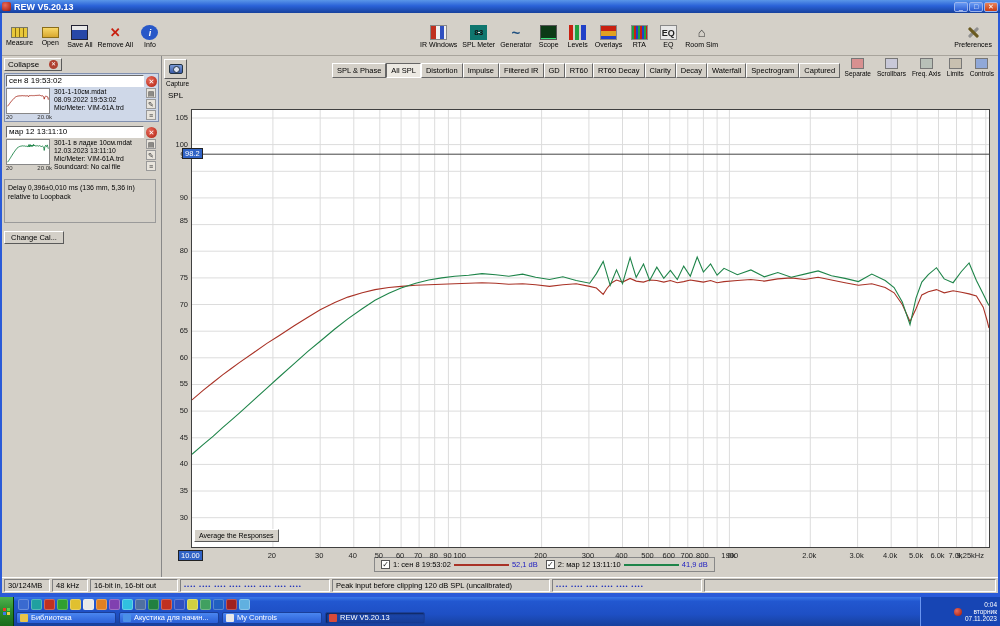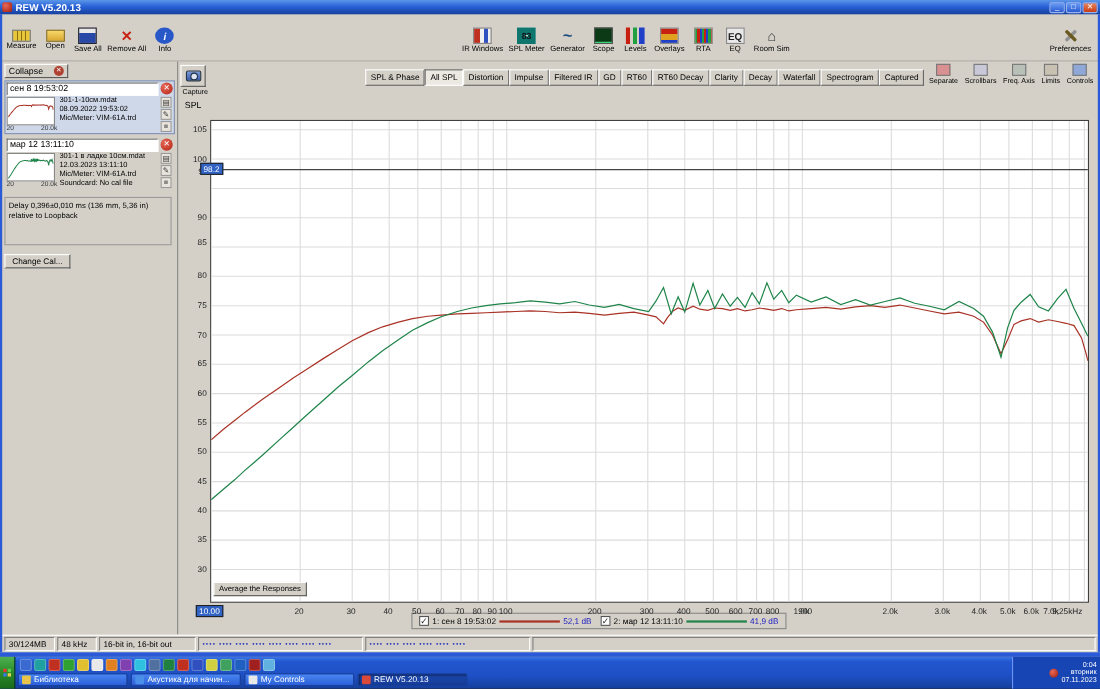--- a/index.html
+++ b/index.html
@@ -39,21 +39,21 @@
 .i-prefs{position:relative}
 .i-prefs::before,.i-prefs::after{content:"";position:absolute;left:7px;top:1px;width:3px;height:13px;border-radius:1px}
 .i-prefs::before{background:#909090;transform:rotate(45deg)}
 .i-prefs::after{background:#6a5a20;transform:rotate(-45deg)}
 .xp-btn{background:#d4d0c8;border:1px solid;border-color:#fff #5a5a5a #5a5a5a #fff;font-size:8px;cursor:pointer;font-family:"Liberation Sans",sans-serif}
 .sidebar{position:absolute;left:2px;top:56px;width:160px;height:521px;background:#d4d0c8;border-right:1px solid #888;padding:2px;z-index:5}
 .collapse{width:58px;height:13px;display:flex;align-items:center;justify-content:space-between;padding:0 3px}
 .collapse-x{width:9px;height:9px;border-radius:50%;background:#b04030;color:#fff;font-size:6px;line-height:9px;text-align:center}
 .meas{margin:2px 0;padding:1px;border:1px solid transparent;cursor:pointer}
 .meas.selected{background:#cfd8e8;border:1px solid #8090b0}
-.meas-head{display:flex;gap:2px}
+.meas-head{display:flex;align-items:center;gap:2px}
 .meas-name{flex:1;height:12px;background:#fff;border:1px solid;border-color:#6a6a6a #fff #fff #6a6a6a;font-size:8px;line-height:10px;padding:0 2px;white-space:nowrap;overflow:hidden}
 .meas-x{width:11px;height:11px;flex:none;border-radius:50%;background:radial-gradient(circle at 35% 35%,#e86a5a,#b02010);color:#fff;font-size:7px;line-height:11px;text-align:center;cursor:pointer}
 .meas-body{display:flex;gap:2px;margin-top:1px}
 .thumb{width:46px;flex:none}
 .thumb svg{background:#fff;border:1px solid #888;display:block}
 .thumb-x{display:flex;justify-content:space-between;font-size:6px;color:#333;line-height:6px}
 .meas-info{flex:1;font-size:6.8px;line-height:8px;overflow:hidden;white-space:nowrap}
 .meas-icons{display:flex;flex-direction:column;gap:1px;width:11px;flex:none}
 .mi{width:10px;height:10px;border:1px solid #999;background:#e8e4dc;font-size:7px;line-height:9px;text-align:center;color:#333;cursor:pointer}
 .delay-box{margin-top:6px;border:1px solid #9a9a9a;font-size:7px;line-height:9px;padding:3px;height:44px;width:152px}
@@ -401,20 +401,21 @@
       <div class="xlab" style="left: 757.487px;">6.0k</div>
       <div class="xlab" style="left: 775.476px;">7.0k</div>
       <div class="xlab" style="left: 786px; text-align: right;">9,25kHz</div>
     </div>
 
   <div class="statusbar">
     <div class="seg sg-mem">30/124MB</div>
     <div class="seg sg-rate">48 kHz</div>
     <div class="seg sg-bits">16-bit in, 16-bit out</div>
     <div class="seg dots sg-d1">•••• •••• •••• •••• •••• •••• •••• ••••</div>
+    <div class="seg sg-clip">Peak input before clipping 120 dB SPL (uncalibrated)</div>
     <div class="seg dots sg-d2">•••• •••• •••• •••• •••• ••••</div>
     <div class="seg sg-fill"></div>
   </div>
 
   <div class="win-bottom"></div>
 </div>
 
 <div class="taskbar">
   <div class="start">
       <span class="winlogo" id="winlogo">

